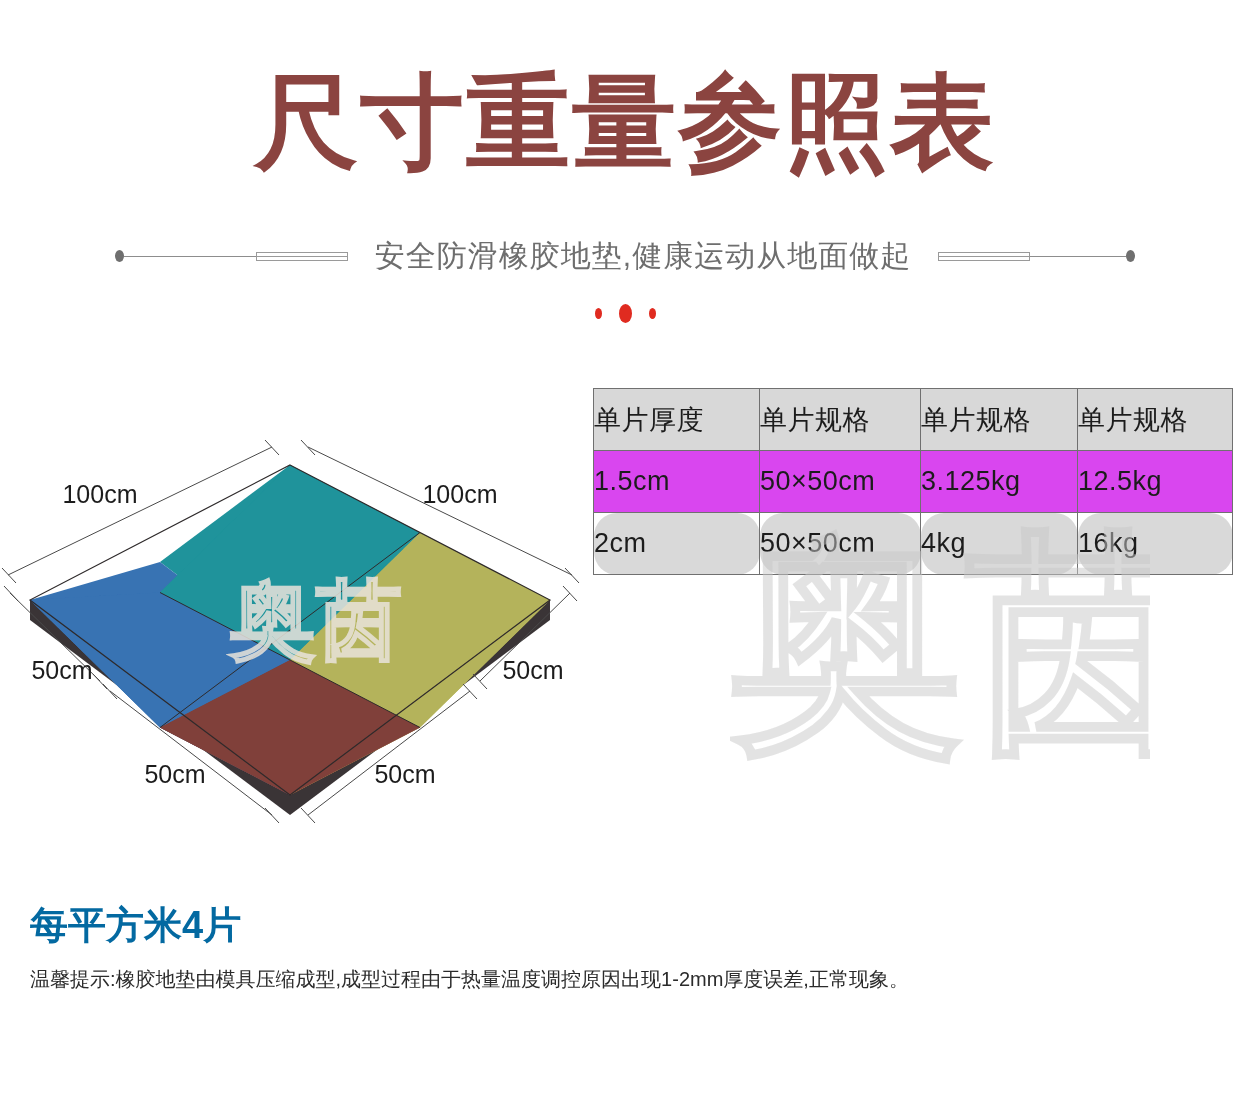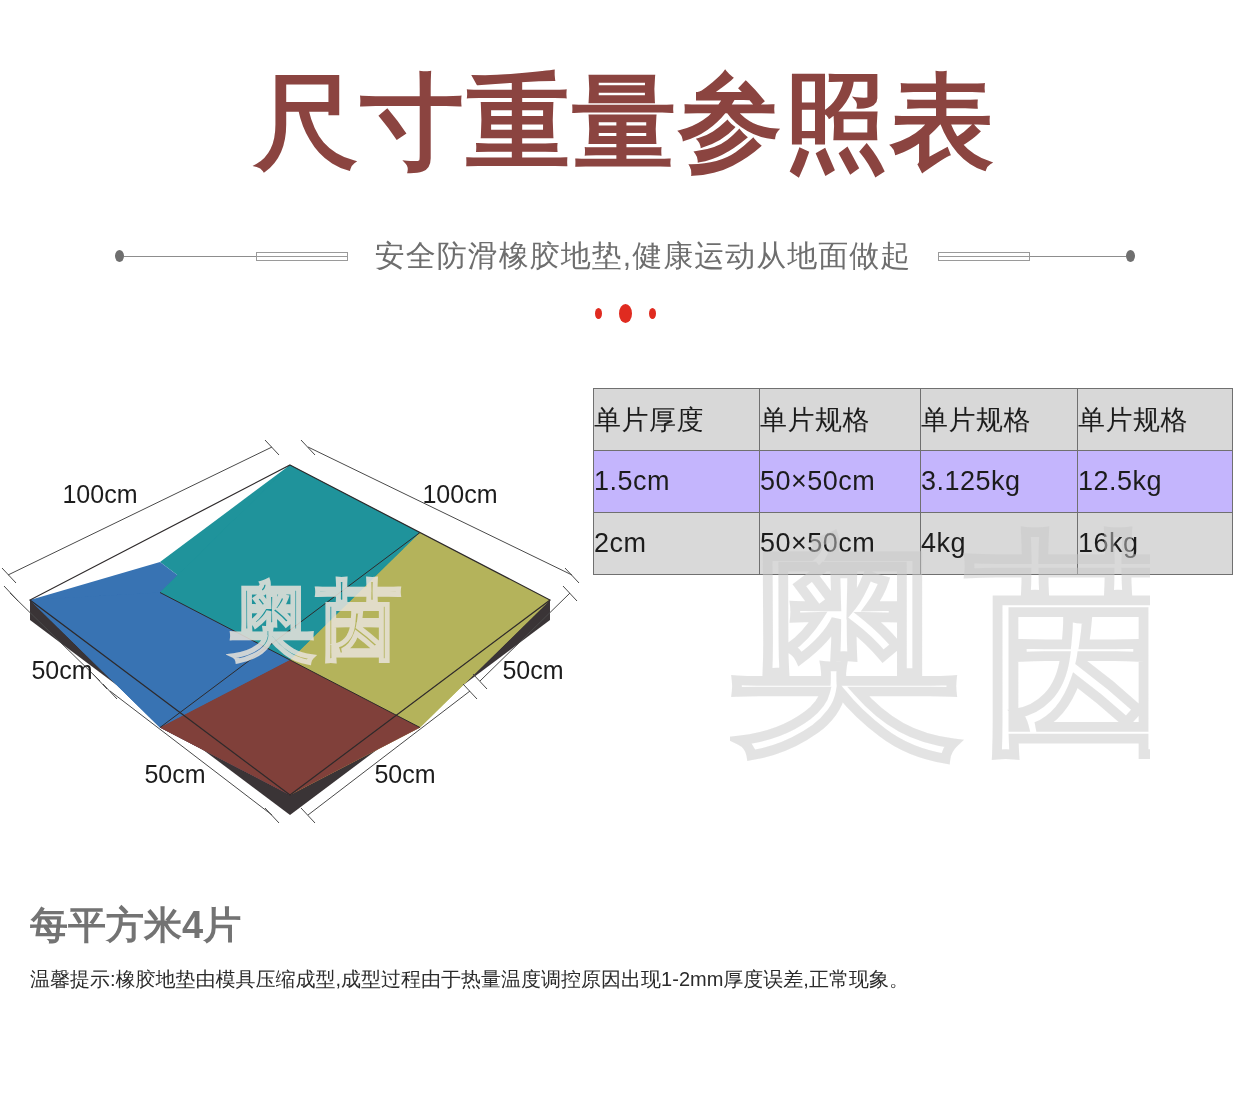--- a/index.html
+++ b/index.html
@@ -113,43 +113,43 @@
     border: 1px solid #707070;
     height: 62px;
     text-align: left;
     vertical-align: middle;
     font-size: 27px;
     font-weight: normal;
     color: #1c1c1c;
     letter-spacing: 0.5px;
   }
   .spec-table thead th { background: #d8d8d8; }
-  .spec-table tbody tr.odd td  { background: #c4b5fd; margin-top: 22px; }
-  .spec-table tbody tr.even td { background: #d9d9d9; }
+  .spec-table tbody tr.odd td  { background: #d946ef; margin-top: 22px; }
+  .spec-table tbody tr.even td { background: #d9d9d9; border-radius: 23px; }
   .spec-table col.c0 { width: 166px; }
   .spec-table col.c1 { width: 161px; }
   .spec-table col.c2 { width: 157px; }
   .spec-table col.c3 { width: 155px; }
 
   
   .table-watermark {
     position: absolute;
     left: 730px; top: 520px;
     width: 420px; height: 280px;
     pointer-events: none;
     opacity: 0.5;
   }
 
   
   .footer-heading {
     position: absolute;
     left: 30px; top: 900px;
     font-size: 38px;
     font-weight: bold;
-    color: #737373;
+    color: #0369a1;
     letter-spacing: 0px;
     white-space: nowrap;
   }
   .footer-note {
     position: absolute;
     left: 30px; top: 958px;
     width: 1205px;
     font-size: 20px;
     line-height: 42px;
     color: #2b2b2b;

